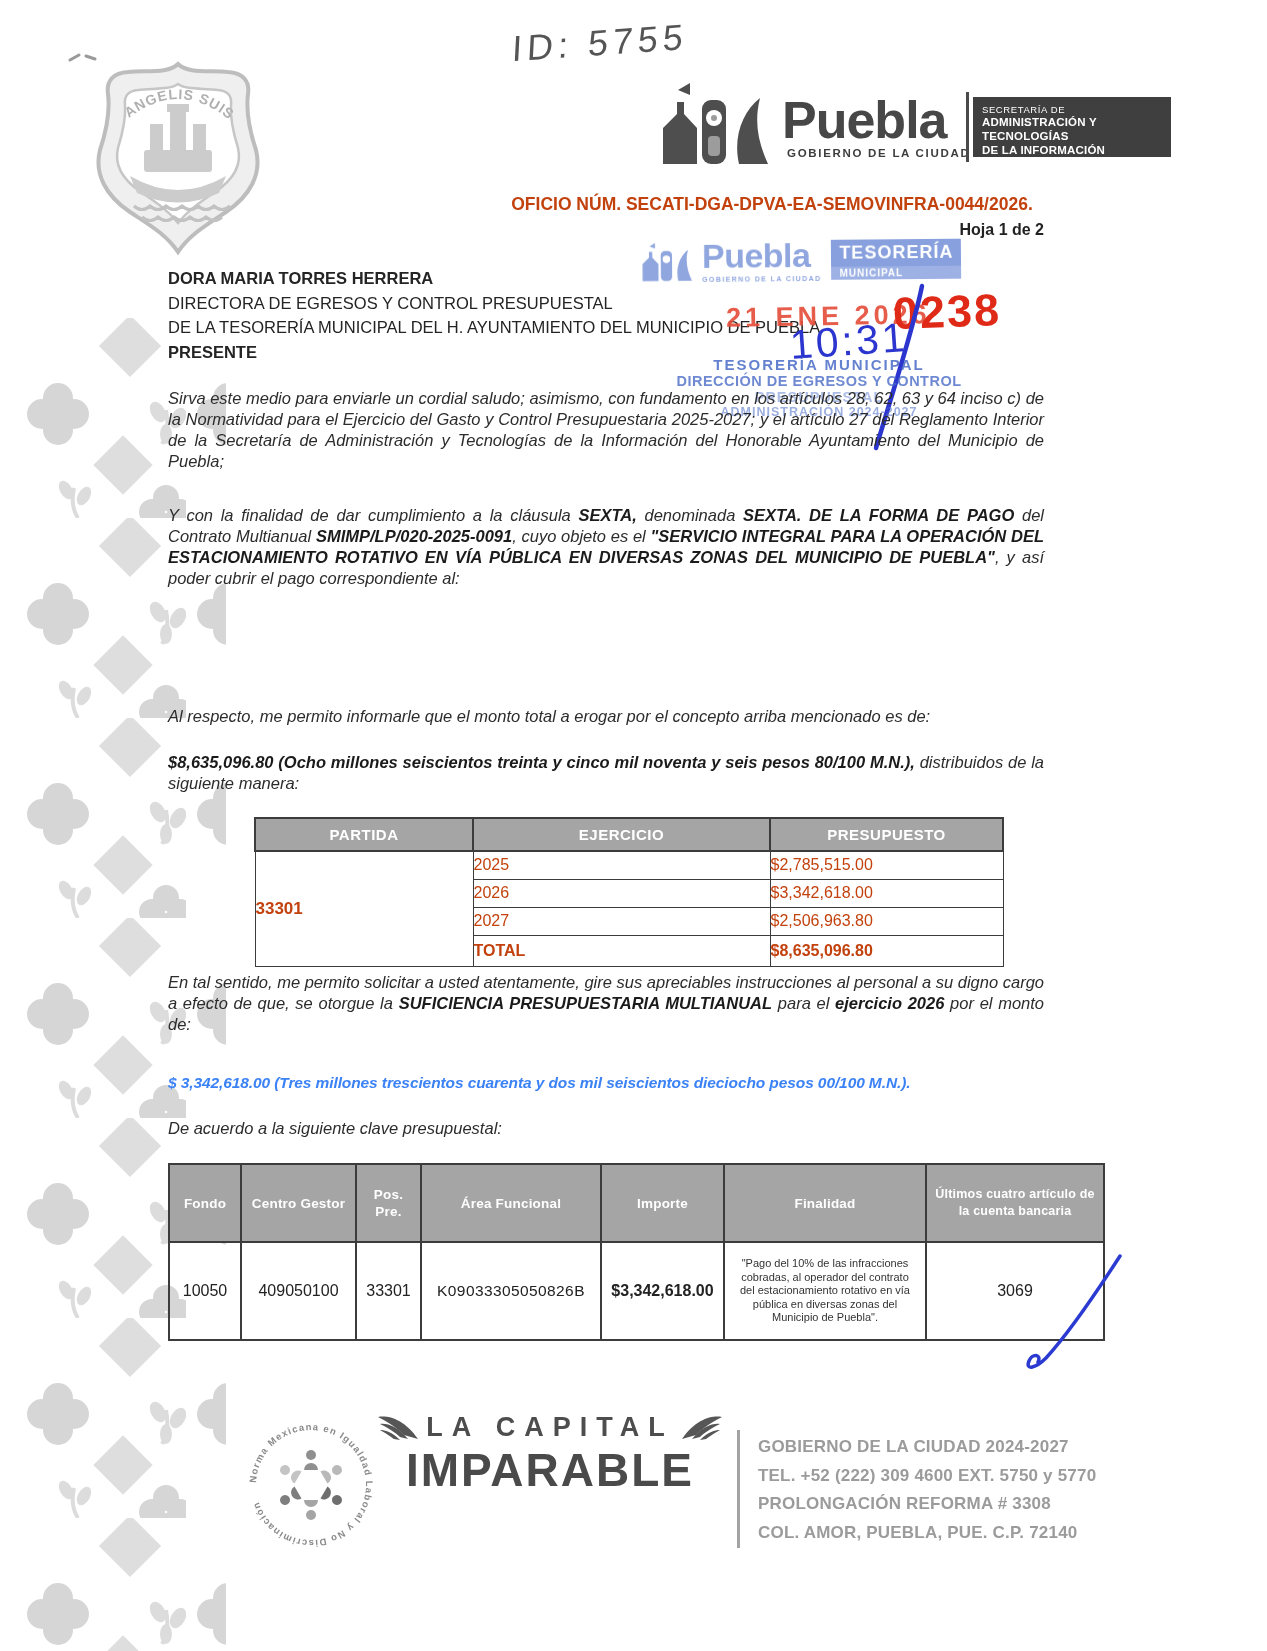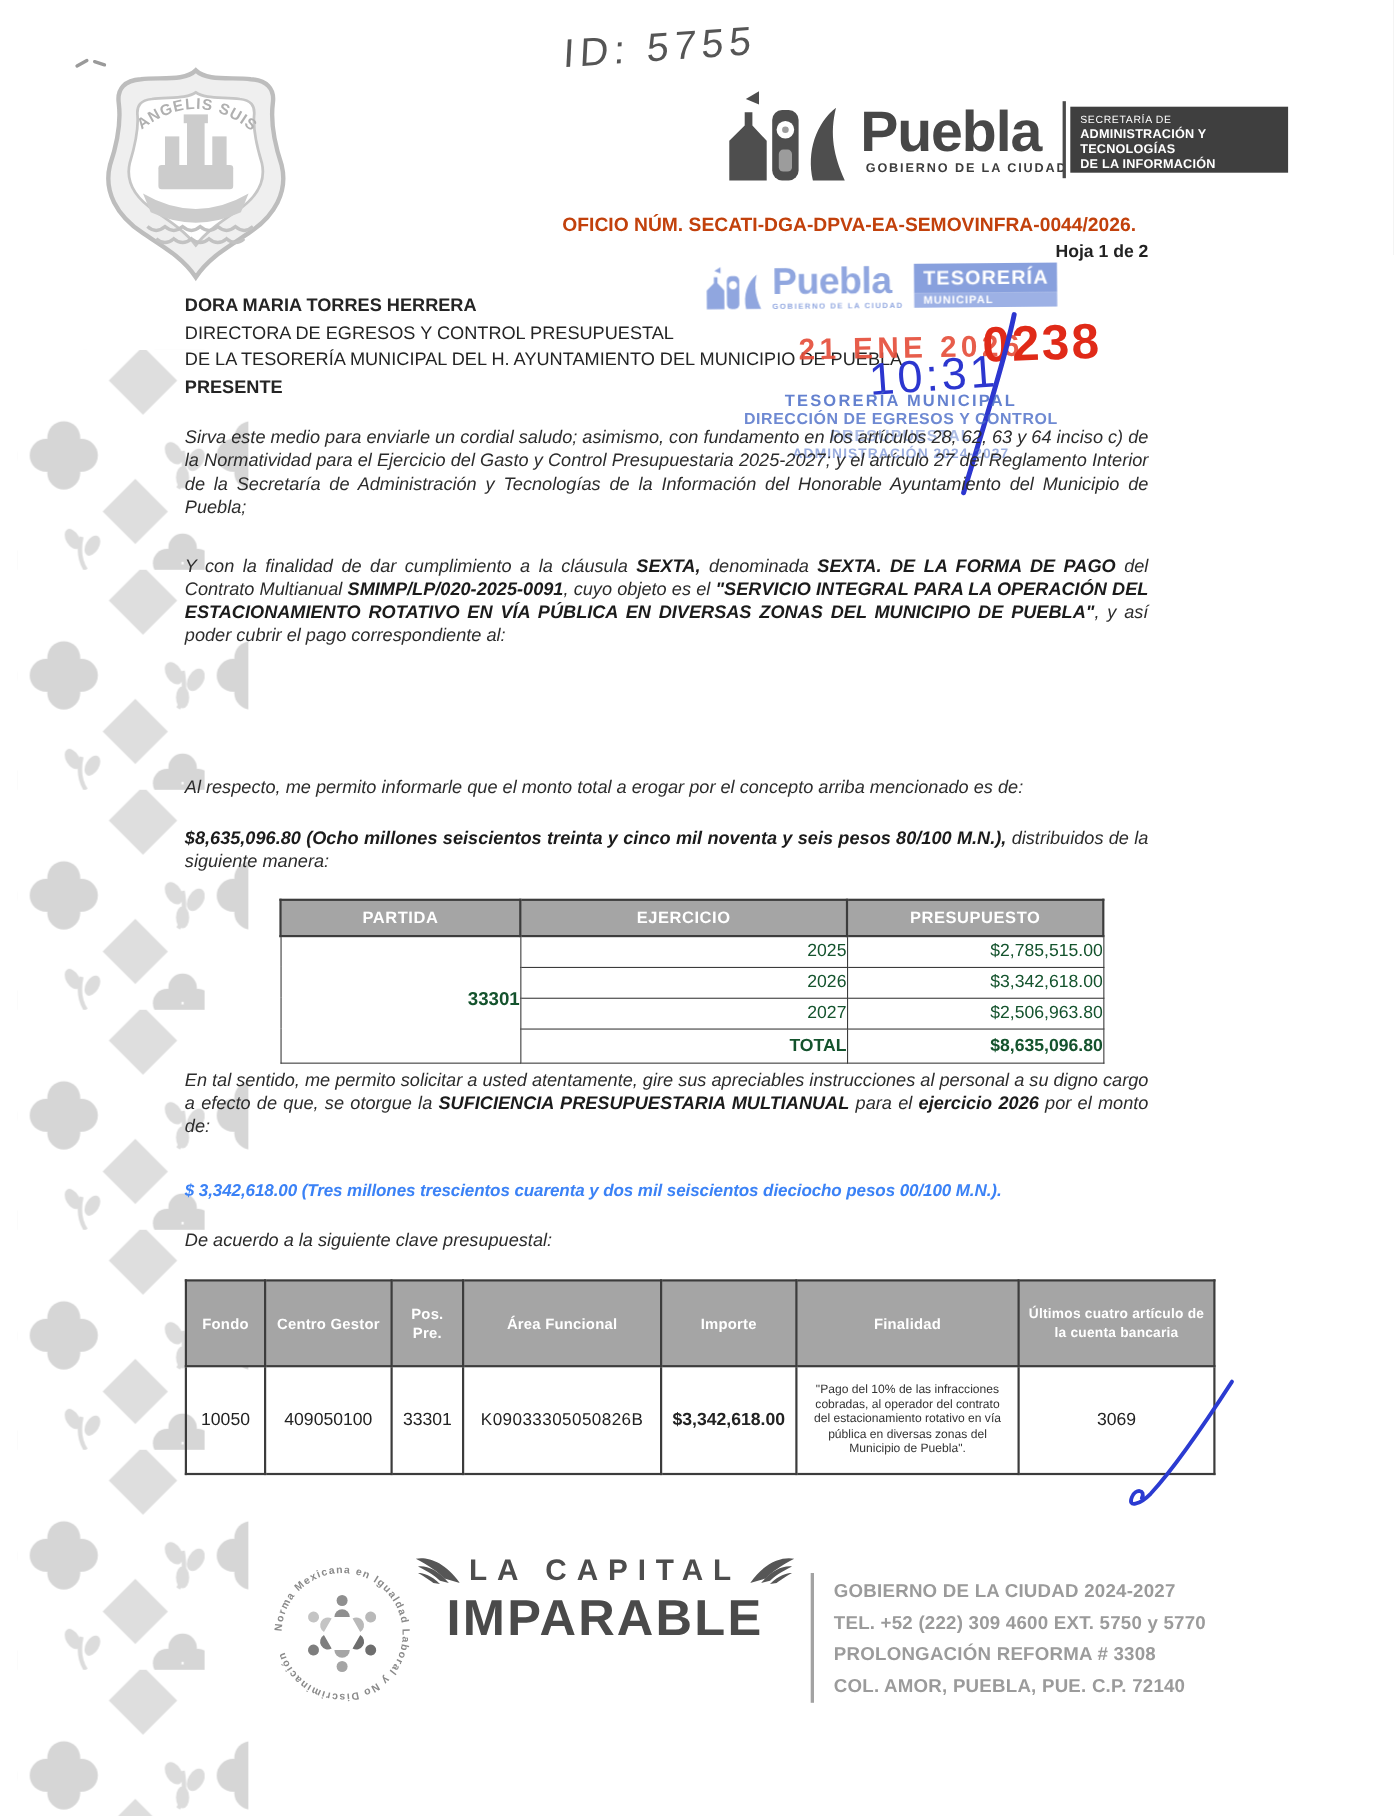--- a/index.html
+++ b/index.html
@@ -68,21 +68,21 @@
   .p4 { top:972px; }
   .amount2 { top:1072px; font-weight:700; color:#3b82f6; font-size:15.5px; letter-spacing:-.1px;
              white-space:nowrap; text-align:left; }
   .clave { top:1118px; text-align:left; }
 
   
   table { border-collapse:collapse; position:absolute; table-layout:fixed; }
   .t1 { left:254px; top:817px; width:748px; }
   .t1 th { background:#a5a5a5; color:#fff; font-size:15px; font-weight:700; letter-spacing:.5px;
            border:2px solid #3c3c3c; height:33px; }
-  .t1 td { border:1.5px solid #3c3c3c; text-align:right; font-size:16px; height:28px; color:#14532d; }
+  .t1 td { border:1.5px solid #3c3c3c; text-align:left; font-size:16px; height:28px; color:#c2410c; }
   .t1 .partida { font-weight:700; font-size:17px; }
   .t1 .total td { font-weight:700; height:31px; }
 
   .t2 { left:168px; top:1163px; width:935px; }
   .t2 th { background:#a5a5a5; color:#fff; font-weight:700; font-size:13.5px; border:2px solid #3c3c3c;
            height:78px; padding:4px; line-height:17px; letter-spacing:.2px; }
   .t2 th.small { font-size:12.5px; }
   .t2 td { border:2px solid #3c3c3c; text-align:center; vertical-align:middle; height:98px;
            font-size:16px; color:#222; }
   .t2 td.area { font-size:15.5px; letter-spacing:.4px; }

